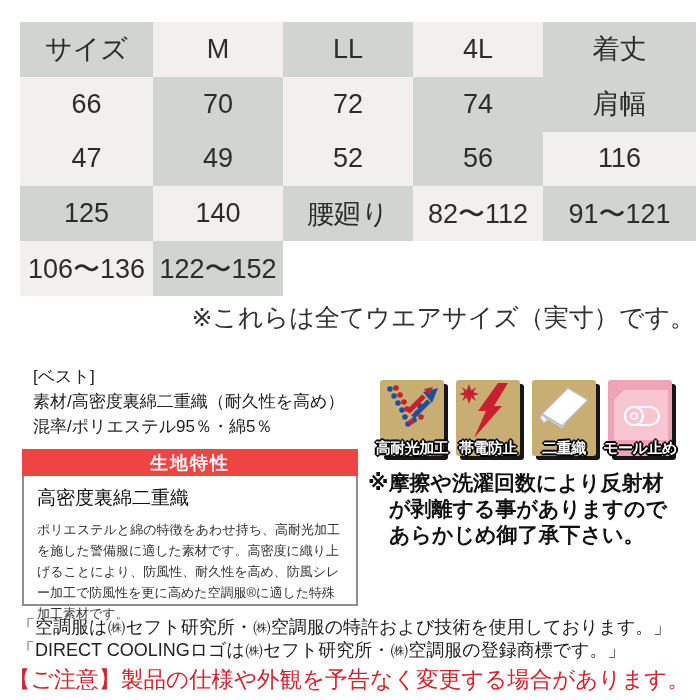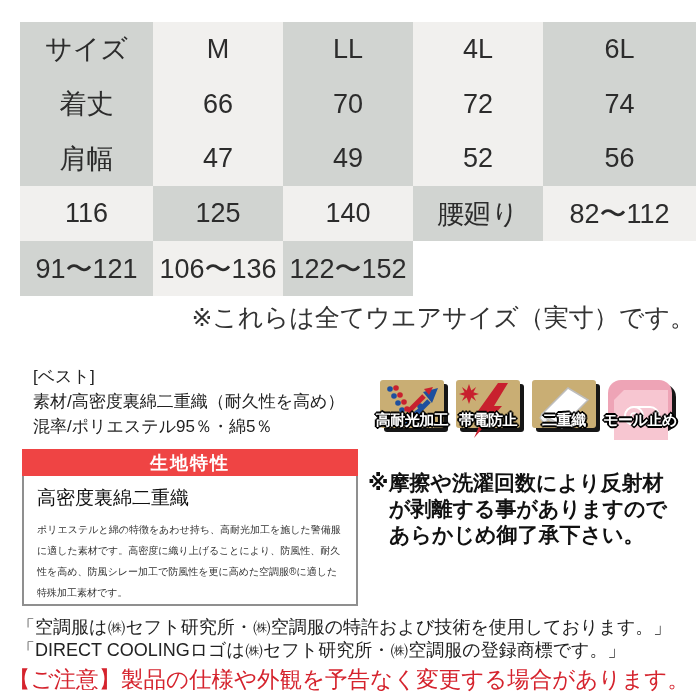--- a/index.html
+++ b/index.html
@@ -22,44 +22,44 @@
     position:absolute;top:301px;right:5px;font-size:25px;color:#333;white-space:nowrap;
   }
   
   .product-block{
     position:absolute;left:33px;top:364px;font-size:17px;line-height:25px;color:#222;
     white-space:nowrap;
   }
   
   .icon-row{position:absolute;left:380px;top:380px;display:flex;gap:12px;}
   .icon-tile{
-    position:relative;width:64px;height:48px;border-radius:3px;
+    position:relative;width:64px;height:76px;border-radius:3px;
     background:#c9ae74;box-shadow:4px 4px 0 #161616;
   }
-  .icon-tile.pink{background:#eea4b6;border-radius:13px;}
+  .icon-tile.pink{background:#eea4b6;}
   .icon-label{
     position:absolute;left:50%;bottom:-2px;transform:translateX(-50%);
     font-size:15px;font-weight:700;color:#fff;white-space:nowrap;letter-spacing:-0.5px;
     text-shadow:-2px 0 #000,2px 0 #000,0 -2px #000,0 2px #000,
                 -1px -1px #000,1px -1px #000,-1px 1px #000,1px 1px #000;
   }
   .icon-tile svg{position:absolute;left:0;top:0;}
   
   .fabric-bar{
     position:absolute;left:22px;top:449px;width:336px;height:27px;background:#ef4444;
     display:flex;align-items:center;justify-content:center;
     color:#fff;font-weight:700;font-size:18px;letter-spacing:2px;
   }
   .fabric-box{
     position:absolute;left:22px;top:476px;width:336px;height:130px;
     border:2px solid #8f8f8f;border-top:0;box-sizing:border-box;
     padding:9px 12px 0 13px;background:#fff;
   }
   .fabric-heading{font-size:19px;font-weight:400;color:#111;margin:0 0 8px 0;}
-  .fabric-body{font-size:10px;line-height:21px;color:#333;margin:0;}
+  .fabric-body{font-size:13px;line-height:21px;color:#333;margin:0;}
   
   .reflect-note{
     position:absolute;left:368px;top:470px;width:330px;
     font-size:21px;line-height:26px;font-weight:700;color:#111;
   }
   .reflect-note .ln{white-space:nowrap;}
   .reflect-note .indent{padding-left:21px;}
   
   .legal-block{
     position:absolute;left:17px;top:616px;font-size:18px;line-height:23px;color:#222;
@@ -72,21 +72,20 @@
 </head>
 <body>
 
 <div id="screen">
 
   <div class="size-table">
     <div class="cell col-grey">サイズ</div>
     <div class="cell col-light">M</div>
     <div class="cell col-grey">LL</div>
     <div class="cell col-light">4L</div>
-    <div class="cell col-grey">6L</div>
 
     <div class="cell col-grey">着丈</div>
     <div class="cell col-light">66</div>
     <div class="cell col-grey">70</div>
     <div class="cell col-light">72</div>
     <div class="cell col-grey">74</div>
 
     <div class="cell col-grey">肩幅</div>
     <div class="cell col-light">47</div>
     <div class="cell col-grey">49</div>

